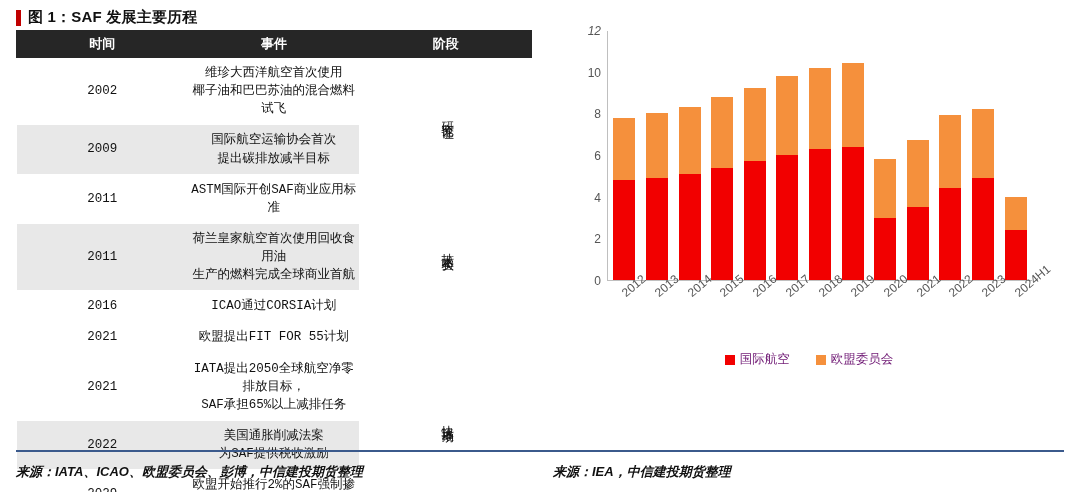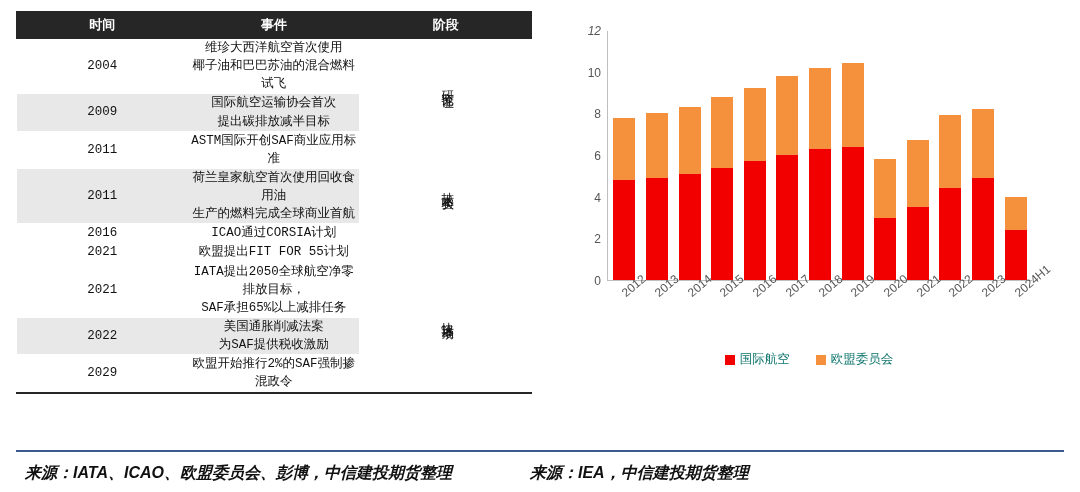--- a/index.html
+++ b/index.html
@@ -64,21 +64,21 @@
     height: 24px;
     border: 1px solid #262626;
     text-align: center;
   }
   table.saf td {
     font-size: 12.5px;
     text-align: center;
     vertical-align: middle;
     border-top: 1px solid #ffffff;
     border-bottom: 1px solid #ffffff;
-    padding: 0 3px;
+    padding: 6px 3px;
     line-height: 1.45;
     color: #111111;
   }
   table.saf tr.shade td {
     background: #e8e8e8;
   }
   table.saf tr.plain td {
     background: #ffffff;
   }
   td.year { width: 60px; }
@@ -160,62 +160,65 @@
   }
   .legend {
     position: absolute;
     left: 0;
     top: 332px;
     width: 512px;
     display: flex;
     justify-content: center;
     gap: 26px;
     font-size: 12.5px;
-    color: #0f766e;
+    color: #701a75;
   }
   .legend-item { display: flex; align-items: center; gap: 5px; }
   .swatch { width: 10px; height: 10px; display: inline-block; }
   
   .footer-rule {
     position: absolute;
     left: 16px;
     top: 450px;
     width: 1048px;
     height: 2px;
     background: #3b5a8c;
   }
   .src {
     position: absolute;
     top: 463px;
-    font-size: 16px;
+    font-size: 13px;
     font-style: italic;
     font-weight: bold;
     color: #111111;
-    margin-left: 9px;
   }
   .src-left { left: 16px; }
-  .src-right { left: 521px; }
+  .src-right { left: 553px; }
 </style>
 </head>
 <body>
 
 <div class="page">
 
   <div class="left-panel">
+    <div class="panel-title">
+      <span class="title-bar"></span>
+      <span>图 1：SAF 发展主要历程</span>
+    </div>
     <table class="saf">
       <thead>
         <tr>
           <th>时间</th>
           <th>事件</th>
           <th>阶段</th>
         </tr>
       </thead>
       <tbody id="table-body">
           <tr class="plain">
-            <td class="year">2004</td>
+            <td class="year">2002</td>
             <td>维珍大西洋航空首次使用<br>椰子油和巴巴苏油的混合燃料试飞</td>
             <td class="stage" rowspan="2"><span class="stage-inner">研究论证</span></td>
           </tr>
           <tr class="shade">
             <td class="year">2009</td>
             <td>国际航空运输协会首次<br>提出碳排放减半目标</td>
           </tr>
           <tr class="plain">
             <td class="year">2011</td>
             <td>ASTM国际开创SAF商业应用标准</td>

